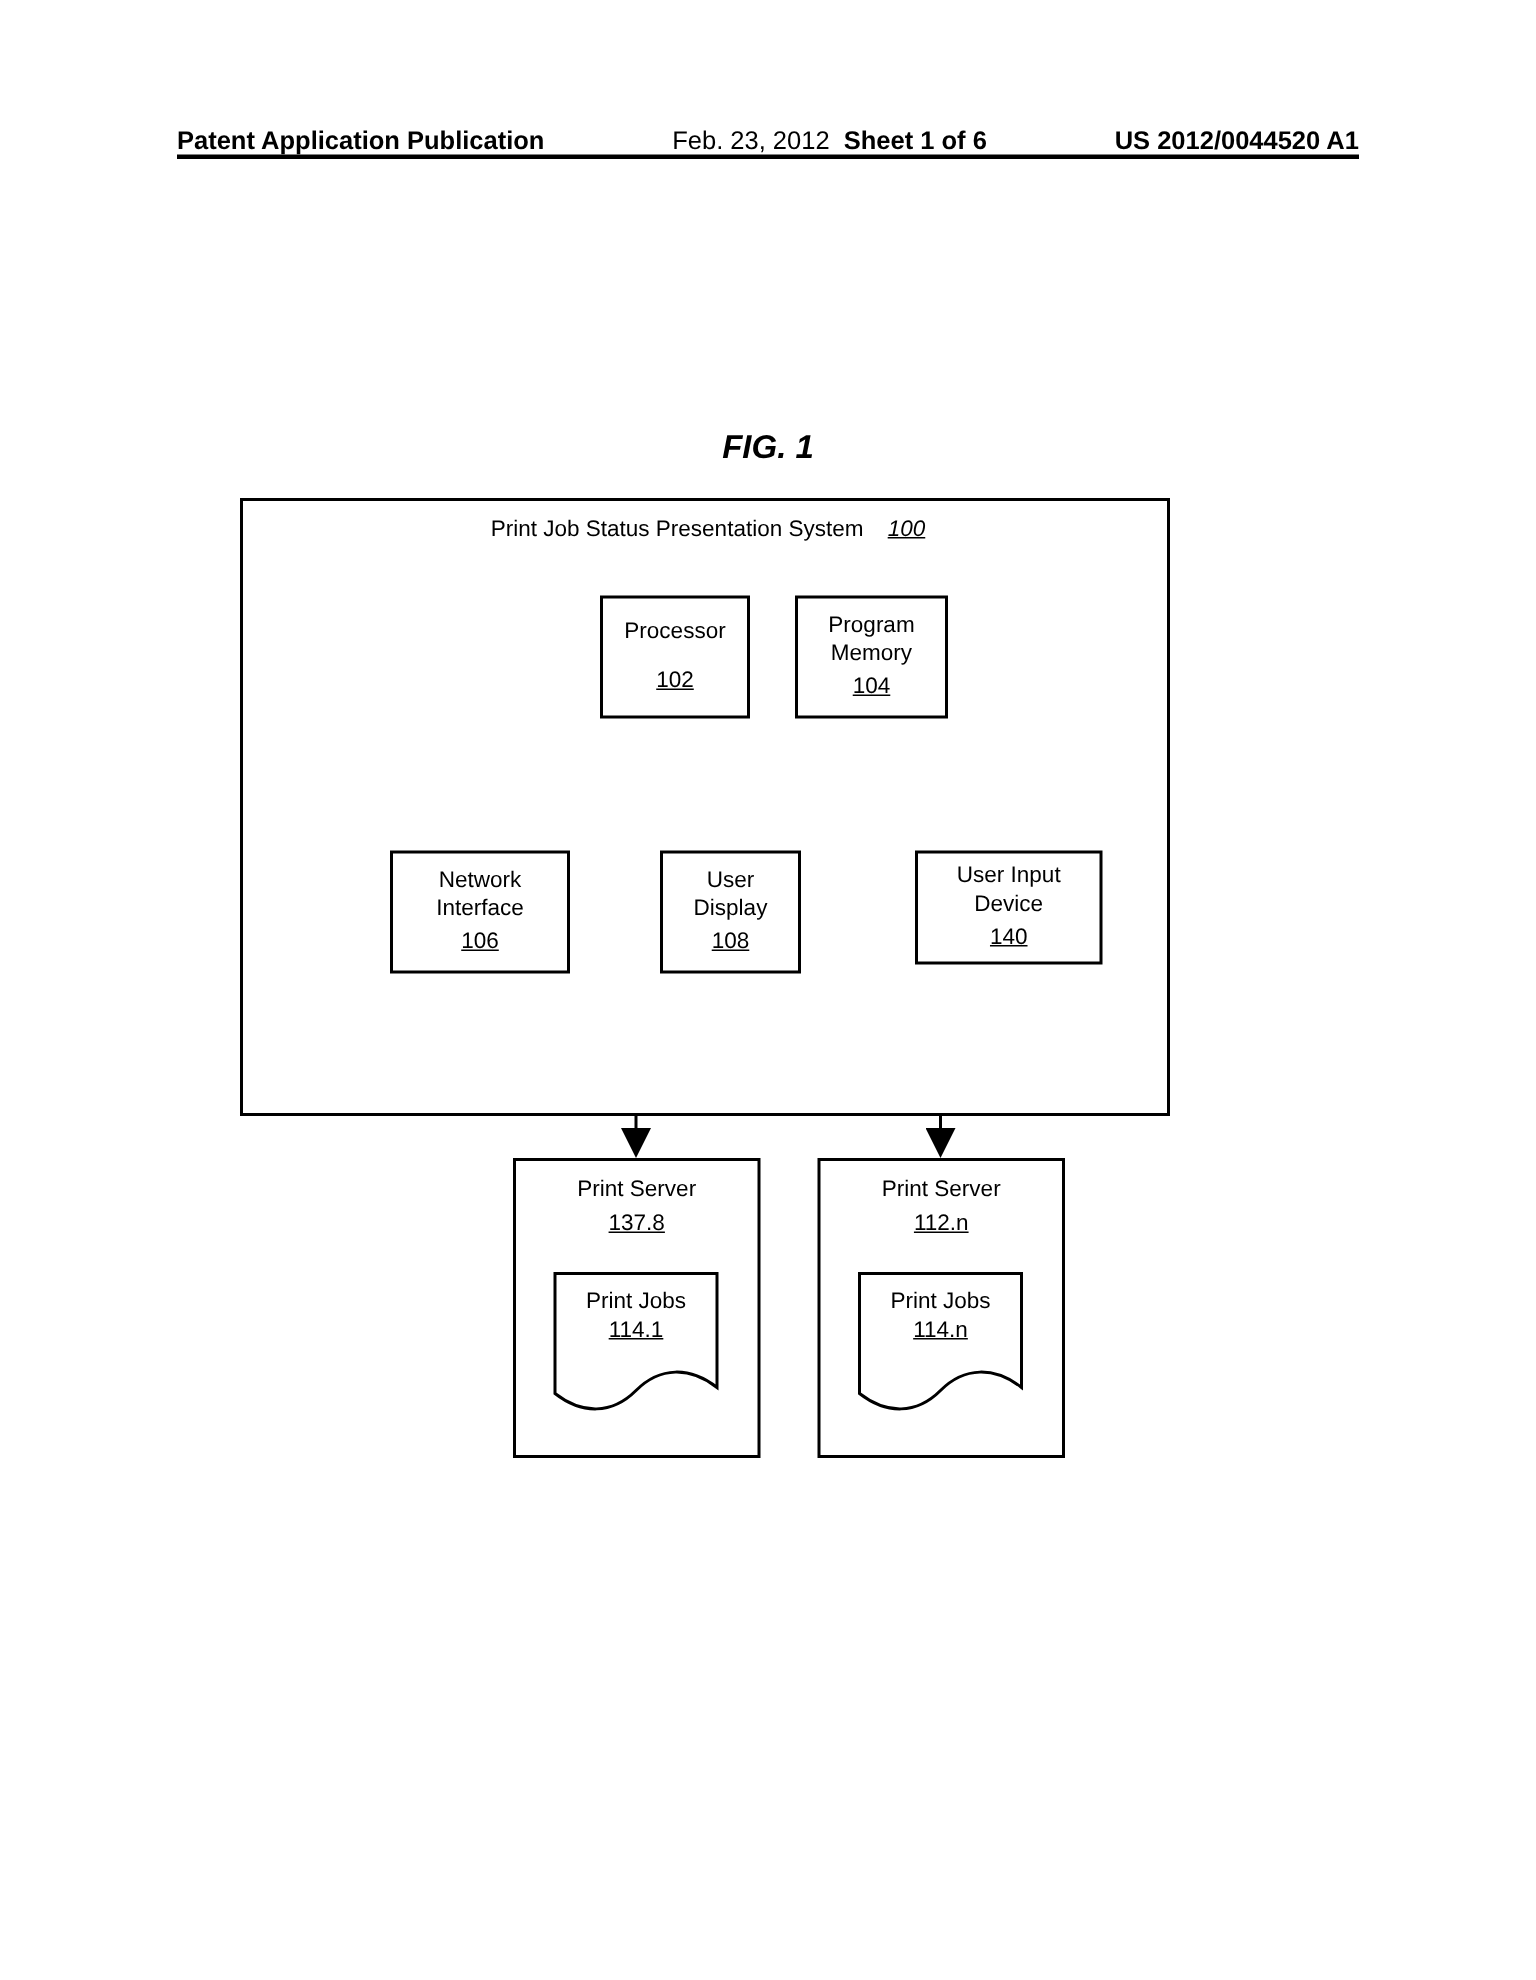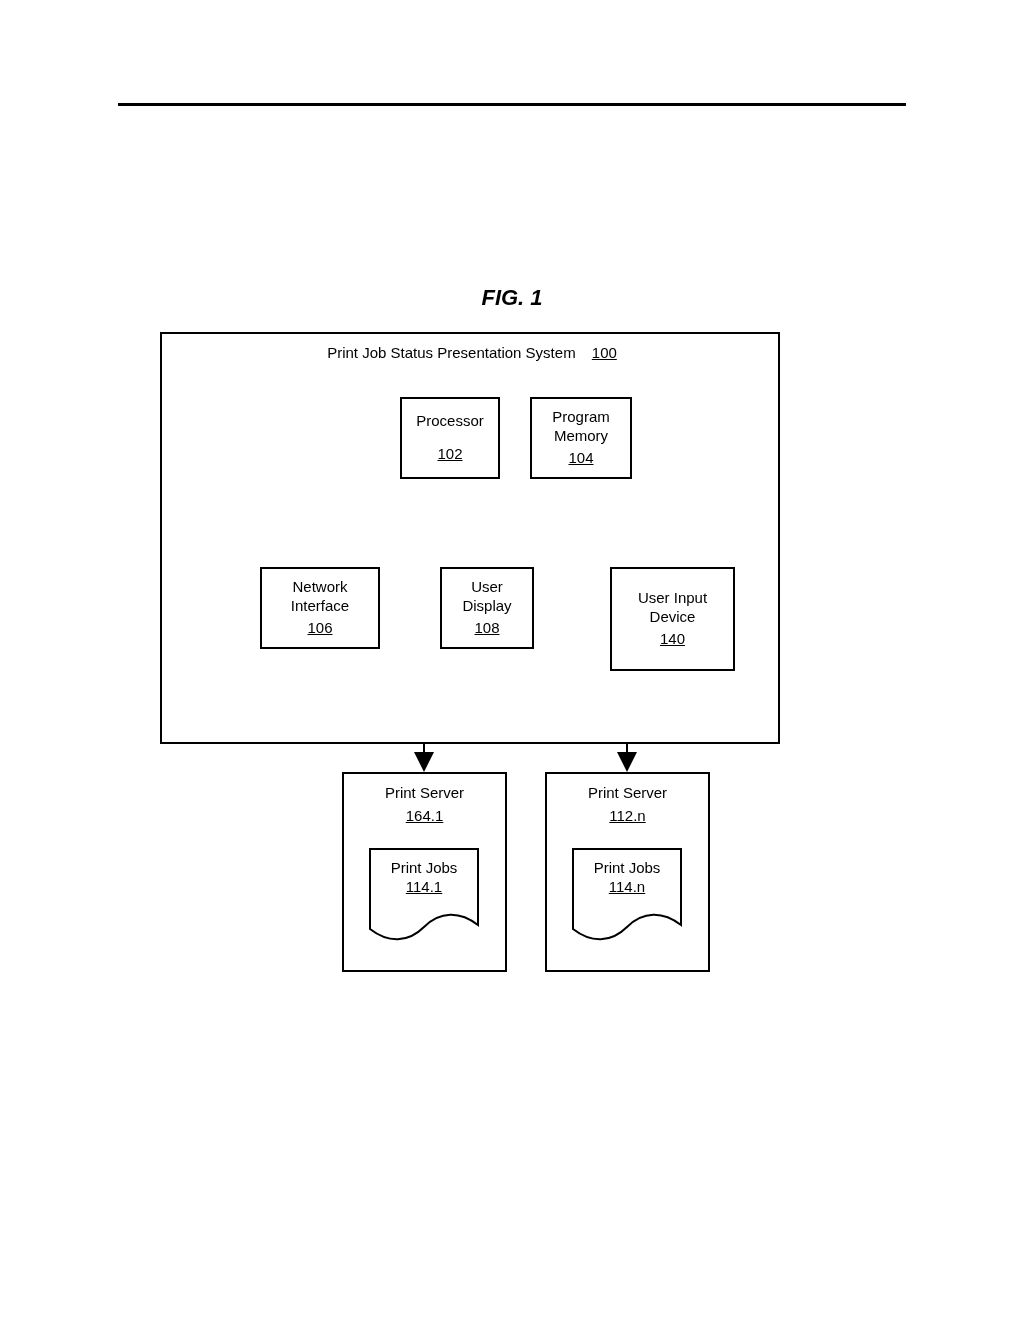--- a/index.html
+++ b/index.html
@@ -71,29 +71,29 @@
     left: 0; top: 0; width: 620px; height: 412px;
     align-items: flex-start; justify-content: flex-start;
   }
   .system-label {
     position: absolute;
     top: 10px;
     left: 0; width: 620px;
     text-align: center;
     font-size: 15px;
   }
-  .system-label .ref { display: inline; margin-left: 12px; }
+  .system-label .ref { display: inline; margin-left: 12px; font-style: italic; }
   
   .crm    { left: 50px;  top: 55px; width: 115px; height: 100px; }
   .proc   { left: 240px; top: 65px; width: 100px; height: 82px; gap: 10px; }
   .mem    { left: 370px; top: 65px; width: 102px; height: 82px; }
   
   .nif    { left: 100px; top: 235px; width: 120px; height: 82px; text-align: right; }
   .disp   { left: 280px; top: 235px; width: 94px; height: 82px; }
-  .uin    { left: 450px; top: 235px; width: 125px; height: 104px; }
+  .uin    { left: 450px; top: 235px; width: 125px; height: 76px; }
   
   .srv1   { left: 182px; top: 440px; width: 165px; height: 200px; justify-content: flex-start; padding-top: 10px; }
   .srv2   { left: 385px; top: 440px; width: 165px; height: 200px; justify-content: flex-start; padding-top: 10px; }
   .srv-label { font-size: 15px; }
   .doc {
     position: absolute;
     width: 112px; height: 100px;
     text-align: center;
     font-size: 15px;
     line-height: 1.25;
@@ -103,20 +103,27 @@
   .doc svg { position: absolute; left: 0; top: 0; width: 112px; height: 110px; }
   .doc .txt { position: relative; top: 12px; }
   .arrows { position: absolute; left: 0; top: 0; width: 704px; height: 660px; }
   .arrows line, .arrows polyline { stroke: #000; stroke-width: 2; fill: none; }
 </style>
 </head>
 <body>
 
 <div class="page">
 
+  <div class="header">
+    <span>Patent Application Publication</span>
+    <span class="center">
+      <span>Feb. 23, 2012</span>&nbsp;&nbsp;<b>Sheet 1 of 6</b>
+    </span>
+    <span>US 2012/0044520 A1</span>
+  </div>
   <div class="hr"></div>
 
   <div class="fig-title">FIG. 1</div>
 
   <div class="canvas">
 
     <svg class="arrows" viewBox="0 0 704 660">
       <defs>
         <marker id="ah" markerWidth="10" markerHeight="10" refX="8" refY="5" orient="auto">
           <path d="M0,0 L10,5 L0,10 Z" fill="#000"></path>
@@ -176,21 +183,21 @@
     </div>
 
     <div class="box uin">
       <span>User Input</span>
       <span>Device</span>
       <span class="ref">140</span>
     </div>
 
     <div class="box srv1">
       <span class="srv-label">Print Server</span>
-      <span class="ref">164.1</span>
+      <span class="ref">137.8</span>
     </div>
     <div class="doc doc1">
       <svg viewBox="0 0 112 110">
         <path d="M2 2 H110 V78 C92 64, 72 64, 56 80 C40 96, 20 96, 2 82 Z" fill="#fff" stroke="#000" stroke-width="2"></path>
       </svg>
       <div class="txt">
         <span>Print Jobs</span><br>
         <span class="ref">114.1</span>
       </div>
     </div>

